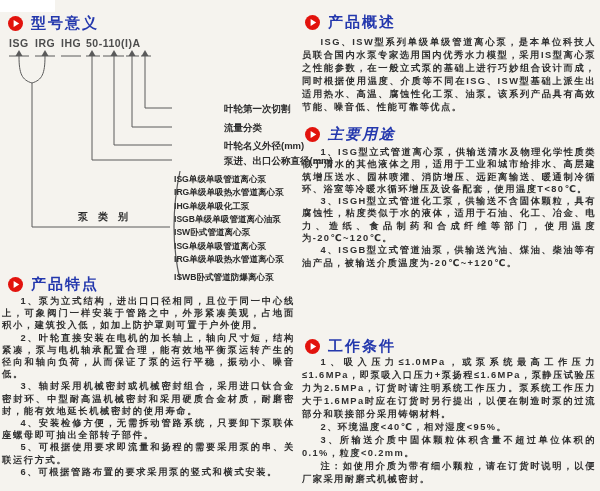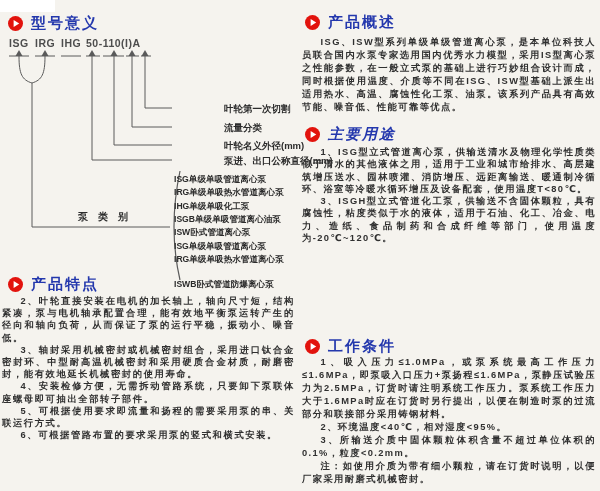--- a/index.html
+++ b/index.html
@@ -17,21 +17,21 @@
   
   .diagram{position:absolute;left:8px;top:34px;width:288px;height:248px;}
   .diagram svg{position:absolute;left:0;top:0;}
   .tok{position:absolute;top:3px;font-size:10.5px;font-weight:bold;color:#4d4d4d;letter-spacing:.5px;white-space:nowrap;}
   .tok.t0{left:1px}.tok.t1{left:27px}.tok.t2{left:53px}.tok.t3{left:78px}
   .callout{position:absolute;left:168px;font-size:9.5px;font-weight:bold;color:#2b2b2b;white-space:nowrap;padding-left:48px;}
   .callout.c0{top:69px}.callout.c1{top:88px}.callout.c2{top:106px}.callout.c3{top:121px}
   .pump-cat{position:absolute;left:70px;top:176px;font-size:10px;font-weight:bold;letter-spacing:10px;color:#2b2b2b;white-space:nowrap;}
   .pump-type{position:absolute;left:166px;font-size:8.6px;font-weight:bold;color:#2b2b2b;white-space:nowrap;}
   .pump-type.p0{top:140px}.pump-type.p1{top:153px}.pump-type.p2{top:167px}.pump-type.p3{top:180px}
-  .pump-type.p4{top:193px}.pump-type.p5{top:207px}.pump-type.p6{top:220px}.pump-type.p7{top:245px}
+  .pump-type.p4{top:193px}.pump-type.p5{top:207px}.pump-type.p6{top:220px}.pump-type.p7{top:238px}
   
   .txt{position:absolute;text-align:justify;font-weight:600;color:#303030;}
   .txt p{margin:0;text-indent:2em;}
   .features-text{left:2px;top:295px;width:293px;font-size:9.3px;line-height:12.2px;letter-spacing:1.6px;}
   .overview-text{left:302px;top:36px;width:294px;font-size:9.3px;line-height:12.9px;letter-spacing:1.4px;}
   .usage-text{left:302px;top:146px;width:294px;font-size:9.3px;line-height:12.3px;letter-spacing:1.4px;}
   .conditions-text{left:302px;top:356px;width:294px;font-size:9.3px;line-height:13px;letter-spacing:1.4px;}
   .hd-model{left:8px;top:13px;}
   .hd-features{left:8px;top:274px;}
   .hd-overview{left:305px;top:12px;}
@@ -103,20 +103,21 @@
   </div>
 
   <div class="sec-head hd-features">
     <svg class="sec-icon" viewBox="0 0 16 16">
       <circle cx="8" cy="8" r="8" fill="#e2130d"></circle>
       <path d="M6 4.2 L12 8 L6 11.8 Z" fill="#ffffff"></path>
     </svg>
     <h2>产品特点</h2>
   </div>
   <div class="txt features-text">
+    <p>1、泵为立式结构，进出口口径相同，且位于同一中心线上，可象阀门一样安装于管路之中，外形紧凑美观，占地面积小，建筑投入低，如加上防护罩则可置于户外使用。</p>
     <p>2、叶轮直接安装在电机的加长轴上，轴向尺寸短，结构紧凑，泵与电机轴承配置合理，能有效地平衡泵运转产生的径向和轴向负荷，从而保证了泵的运行平稳，振动小、噪音低。</p>
     <p>3、轴封采用机械密封或机械密封组合，采用进口钛合金密封环、中型耐高温机械密封和采用硬质合金材质，耐磨密封，能有效地延长机械密封的使用寿命。</p>
     <p>4、安装检修方便，无需拆动管路系统，只要卸下泵联体座螺母即可抽出全部转子部件。</p>
     <p>5、可根据使用要求即流量和扬程的需要采用泵的串、关联运行方式。</p>
     <p>6、可根据管路布置的要求采用泵的竖式和横式安装。</p>
   </div>
 
   <div class="sec-head hd-overview">
     <svg class="sec-icon" viewBox="0 0 16 16">
       <circle cx="8" cy="8" r="8" fill="#e2130d"></circle>
@@ -131,20 +132,21 @@
   <div class="sec-head hd-usage">
     <svg class="sec-icon" viewBox="0 0 16 16">
       <circle cx="8" cy="8" r="8" fill="#e2130d"></circle>
       <path d="M6 4.2 L12 8 L6 11.8 Z" fill="#ffffff"></path>
     </svg>
     <h2>主要用途</h2>
   </div>
   <div class="txt usage-text">
     <p>1、ISG型立式管道离心泵，供输送清水及物理化学性质类似于清水的其他液体之用，适用于工业和城市给排水、高层建筑增压送水、园林喷灌、消防增压、远距离输送、暖通制冷循环、浴室等冷暖水循环增压及设备配套，使用温度T&lt;80℃。</p>
     <p>3、ISGH型立式管道化工泵，供输送不含固体颗粒，具有腐蚀性，粘度类似于水的液体，适用于石油、化工、冶金、电力、造纸、食品制药和合成纤维等部门，使用温度为-20℃~120℃。</p>
+    <p>4、ISGB型立式管道油泵，供输送汽油、煤油、柴油等有油产品，被输送介质温度为-20℃~+120℃。</p>
   </div>
 
   <div class="sec-head hd-conditions">
     <svg class="sec-icon" viewBox="0 0 16 16">
       <circle cx="8" cy="8" r="8" fill="#e2130d"></circle>
       <path d="M6 4.2 L12 8 L6 11.8 Z" fill="#ffffff"></path>
     </svg>
     <h2>工作条件</h2>
   </div>
   <div class="txt conditions-text">

